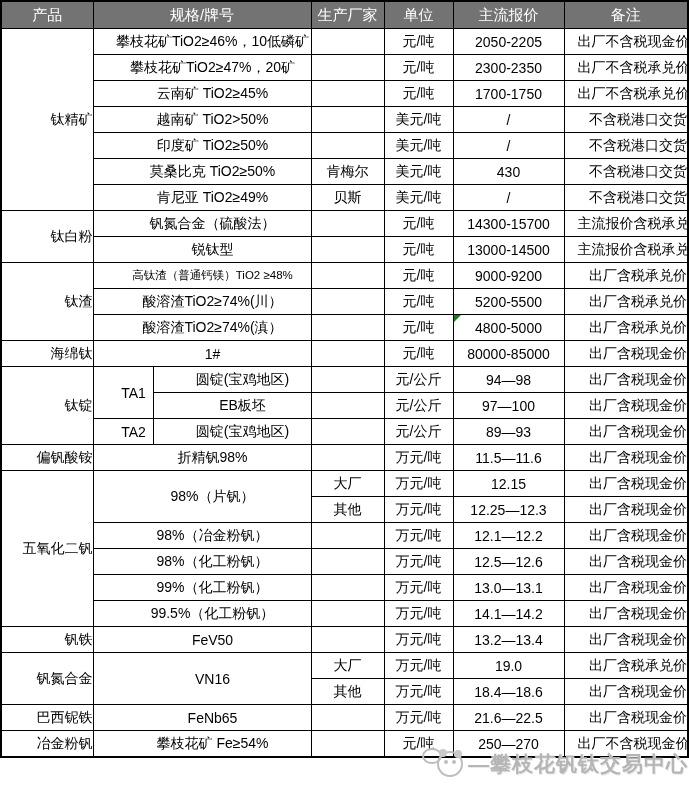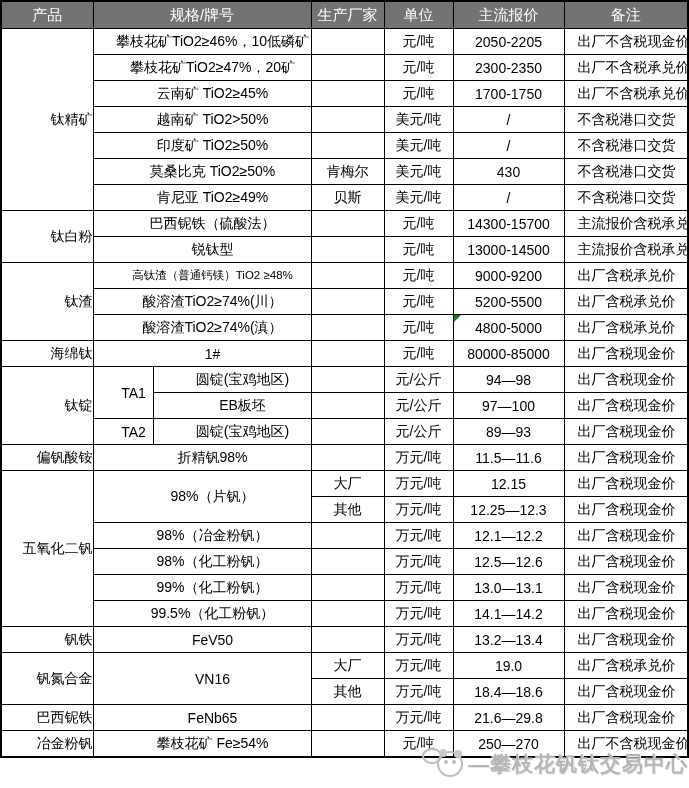--- a/index.html
+++ b/index.html
@@ -16,21 +16,21 @@
     border:1px solid #000;overflow:hidden;white-space:nowrap;
     padding:0;vertical-align:middle;
   }
   thead th{
     background:#737373;color:#fff;font-weight:400;font-size:15px;
     height:26px;text-align:center;
   }
   tbody td{height:25px;font-size:14px;}
   .c{text-align:center;}
   .l{text-align:center;padding-left:21px;}
-  .note{text-align:left;padding-left:13px;}
+  .note{text-align:right;padding-left:13px;}
   .prod{text-align:right;font-family:Liberation Serif, serif;}
   .small{font-size:11.5px;}
   .price-rel{position:relative;margin-left:32px;}
   .flag{
     position:absolute;top:0;left:0;width:0;height:0;
     border-top:7px solid #1d7a1d;border-right:7px solid transparent;
     display:block;
   }
   .watermark{
     position:absolute;top:741px;right:1px;height:46px;
@@ -112,21 +112,21 @@
     <tr>
       <td class="l" colspan="2">肯尼亚 TiO2≥49%</td>
       <td class="c">贝斯</td>
       <td class="c">美元/吨</td>
       <td class="c">/</td>
       <td class="note">不含税港口交货</td>
     </tr>
 
     <tr>
       <td class="prod" rowspan="2">钛白粉</td>
-      <td class="l" colspan="2">巴西铌铁（硫酸法）</td>
+      <td class="l" colspan="2">钒氮合金（硫酸法）</td>
       <td class="c"></td>
       <td class="c">元/吨</td>
       <td class="c">14300-15700</td>
       <td class="note">主流报价含税承兑</td>
     </tr>
     <tr>
       <td class="l" colspan="2">锐钛型</td>
       <td class="c"></td>
       <td class="c">元/吨</td>
       <td class="c">13000-14500</td>
@@ -266,21 +266,21 @@
       <td class="c">万元/吨</td>
       <td class="c">18.4—18.6</td>
       <td class="note">出厂含税现金价</td>
     </tr>
 
     <tr>
       <td class="prod">巴西铌铁</td>
       <td class="l" colspan="2">FeNb65</td>
       <td class="c"></td>
       <td class="c">万元/吨</td>
-      <td class="c">21.6—29.8</td>
+      <td class="c">21.6—22.5</td>
       <td class="note">出厂含税现金价</td>
     </tr>
 
     <tr>
       <td class="prod">冶金粉钒</td>
       <td class="l" colspan="2">攀枝花矿 Fe≥54%</td>
       <td class="c"></td>
       <td class="c">元/吨</td>
       <td class="c">250—270</td>
       <td class="note">出厂不含税现金价</td>

